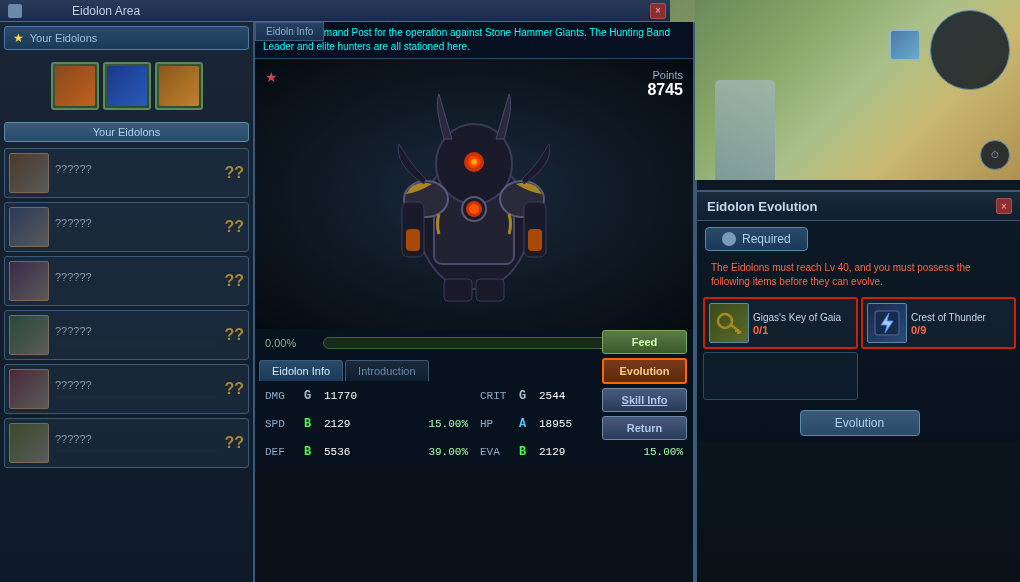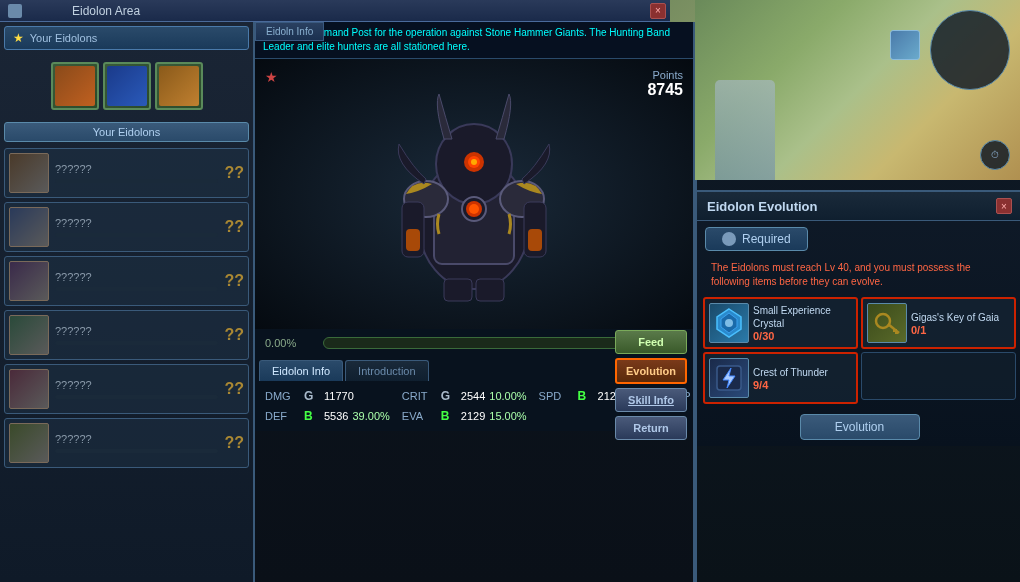--- a/index.html
+++ b/index.html
@@ -298,22 +298,23 @@
     .tab-inactive {
       background: linear-gradient(to bottom, #1a2a3a, #0f1f2f);
       color: #6a8aaa;
     }
 
     
     .stats-area {
       background: #08121e;
       padding: 6px;
       display: grid;
-      grid-template-columns: 1fr 1fr 1fr 1fr;
-      gap: 2px 4px;
+      grid-template-columns: 1fr 1fr;
+      gap: 10px 4px;
+      font-family: Liberation Mono, monospace;
     }
     .stat-row {
       display: flex;
       align-items: center;
       gap: 4px;
       padding: 2px 4px;
     }
     .stat-name {
       color: #8aabcc;
       font-size: 11px;
@@ -338,21 +339,21 @@
     
     .action-buttons {
       position: absolute;
       right: 6px;
       top: 308px;
       display: flex;
       flex-direction: column;
       gap: 4px;
     }
     .action-btn {
-      width: 72px;
+      width: 85px;
       padding: 5px;
       text-align: center;
       font-size: 11px;
       border-radius: 3px;
       cursor: pointer;
       font-weight: bold;
     }
     .btn-feed {
       background: linear-gradient(to bottom, #5a7a4a, #3a5a2a);
       border: 1px solid #7aaa5a;
@@ -785,33 +786,20 @@
     </div>
 
     <div class="required-btn">
       <div class="required-icon"></div>
       <span>Required</span>
     </div>
 
     <div class="evolution-warning">The Eidolons must reach Lv 40, and you must possess the following items before they can evolve.</div>
 
     <div class="items-grid" id="items-grid">
-    <div class="item-card">
-    <div class="item-icon item-icon-crystal">
-            <svg width="32" height="32" viewBox="0 0 32 32">
-              <polygon points="16,2 28,10 28,22 16,30 4,22 4,10" fill="#2a8acc" stroke="#4ac0ff" stroke-width="1.5"></polygon>
-              <polygon points="16,6 24,12 24,20 16,26 8,20 8,12" fill="#1a6aaa" stroke="#3aA0ee" stroke-width="1"></polygon>
-              <circle cx="16" cy="16" r="4" fill="#aadfff" opacity="0.7"></circle>
-            </svg>
-          </div>
-    <div class="item-details">
-      <div class="item-name">Small Experience Crystal</div>
-      <div class="item-count">0/30</div>
-    </div>
-  </div>
         <div class="item-card">
     <div class="item-icon item-icon-key">
             <svg width="32" height="32" viewBox="0 0 32 32">
               <circle cx="12" cy="14" r="7" fill="none" stroke="#aa8820" stroke-width="2.5"></circle>
               <line x1="17" y1="17" x2="28" y2="26" stroke="#aa8820" stroke-width="2.5"></line>
               <rect x="22" y="22" width="4" height="3" fill="#aa8820"></rect>
               <rect x="24" y="25" width="3" height="2" fill="#aa8820"></rect>
             </svg>
           </div>
     <div class="item-details">
@@ -821,21 +809,21 @@
   </div>
         <div class="item-card">
     <div class="item-icon item-icon-thunder">
             <svg width="32" height="32" viewBox="0 0 32 32">
               <rect x="4" y="4" width="24" height="24" rx="3" fill="#1a2a4a" stroke="#3a5a8a" stroke-width="1.5"></rect>
               <polygon points="18,6 10,18 16,18 14,26 22,14 16,14" fill="#aaccff" stroke="#4488ff" stroke-width="1"></polygon>
             </svg>
           </div>
     <div class="item-details">
       <div class="item-name">Crest of Thunder</div>
-      <div class="item-count">9/4</div>
+      <div class="item-count">0/9</div>
     </div>
   </div>
         <div class="item-card-empty"></div>
       </div>
 
     <div class="evolution-btn-bottom">Evolution</div>
   </div>
 </div>
 
 </body></html>

